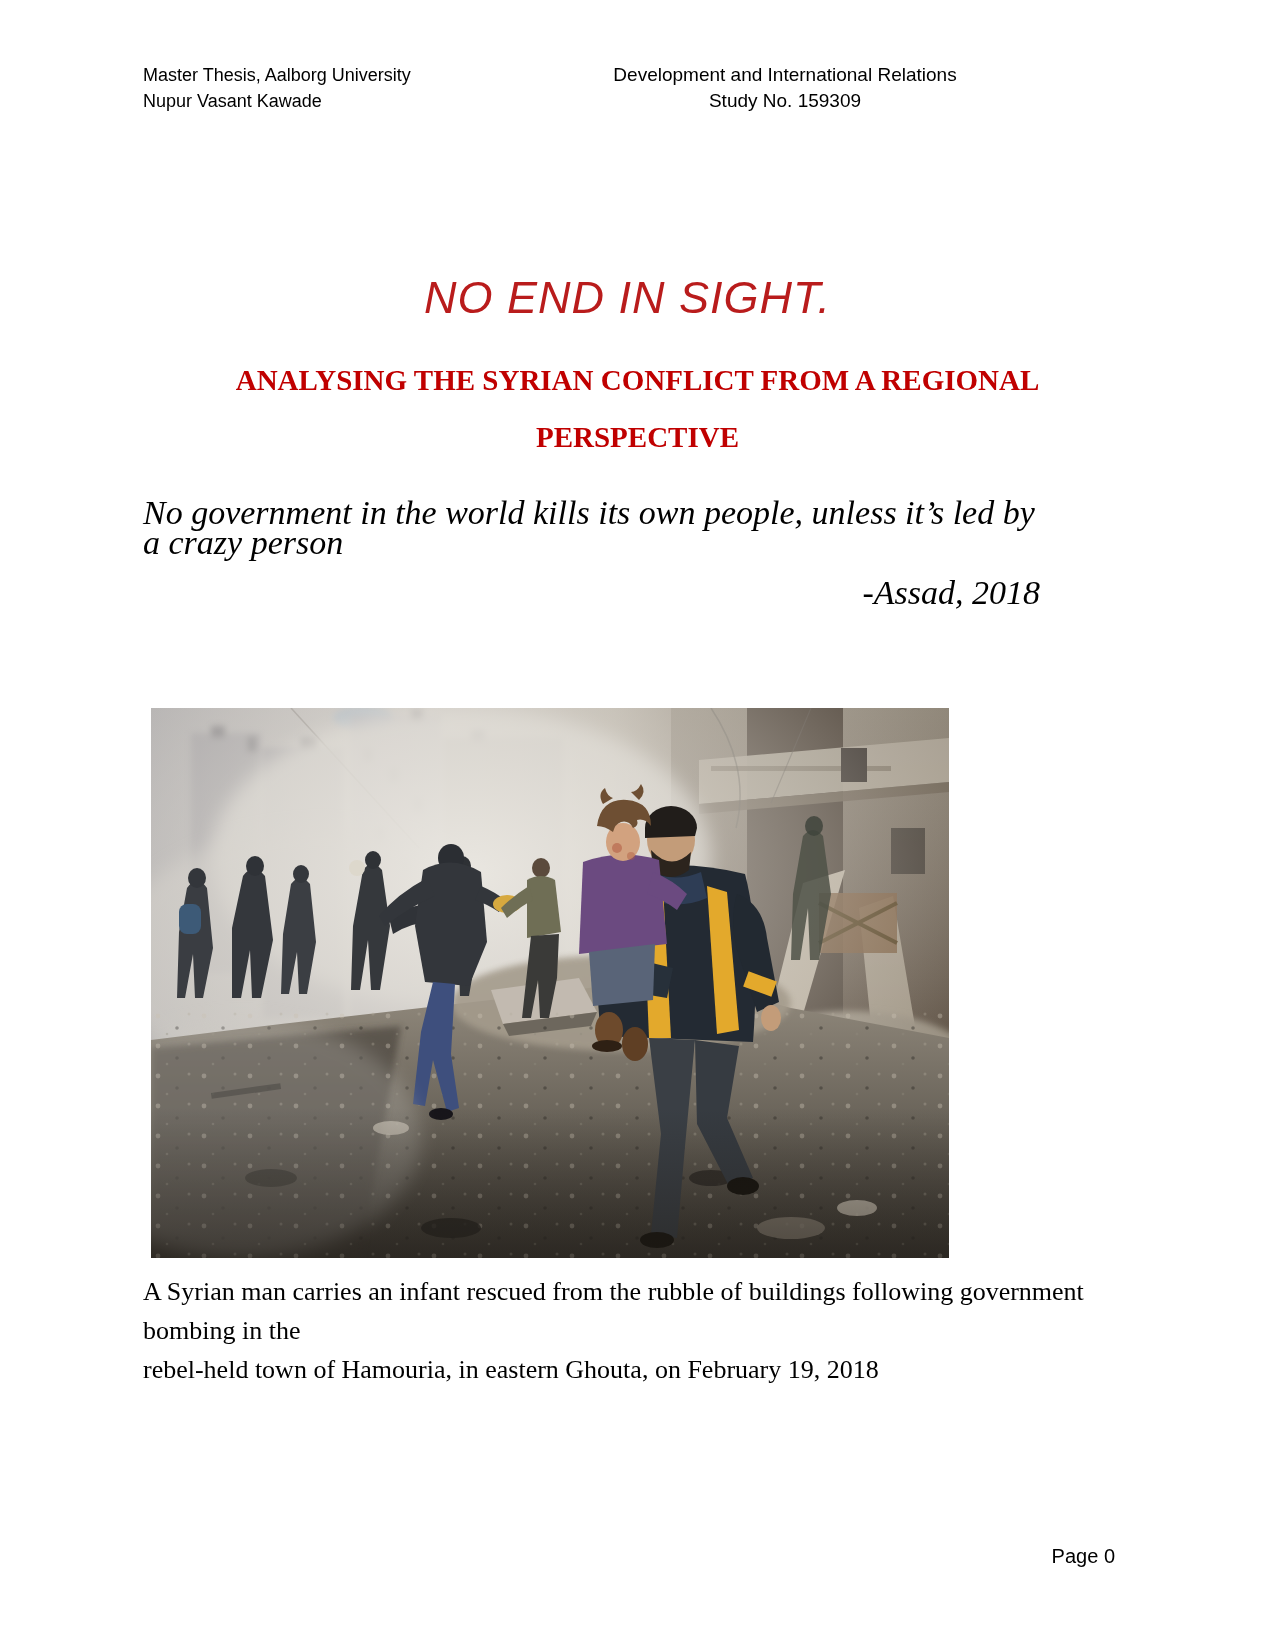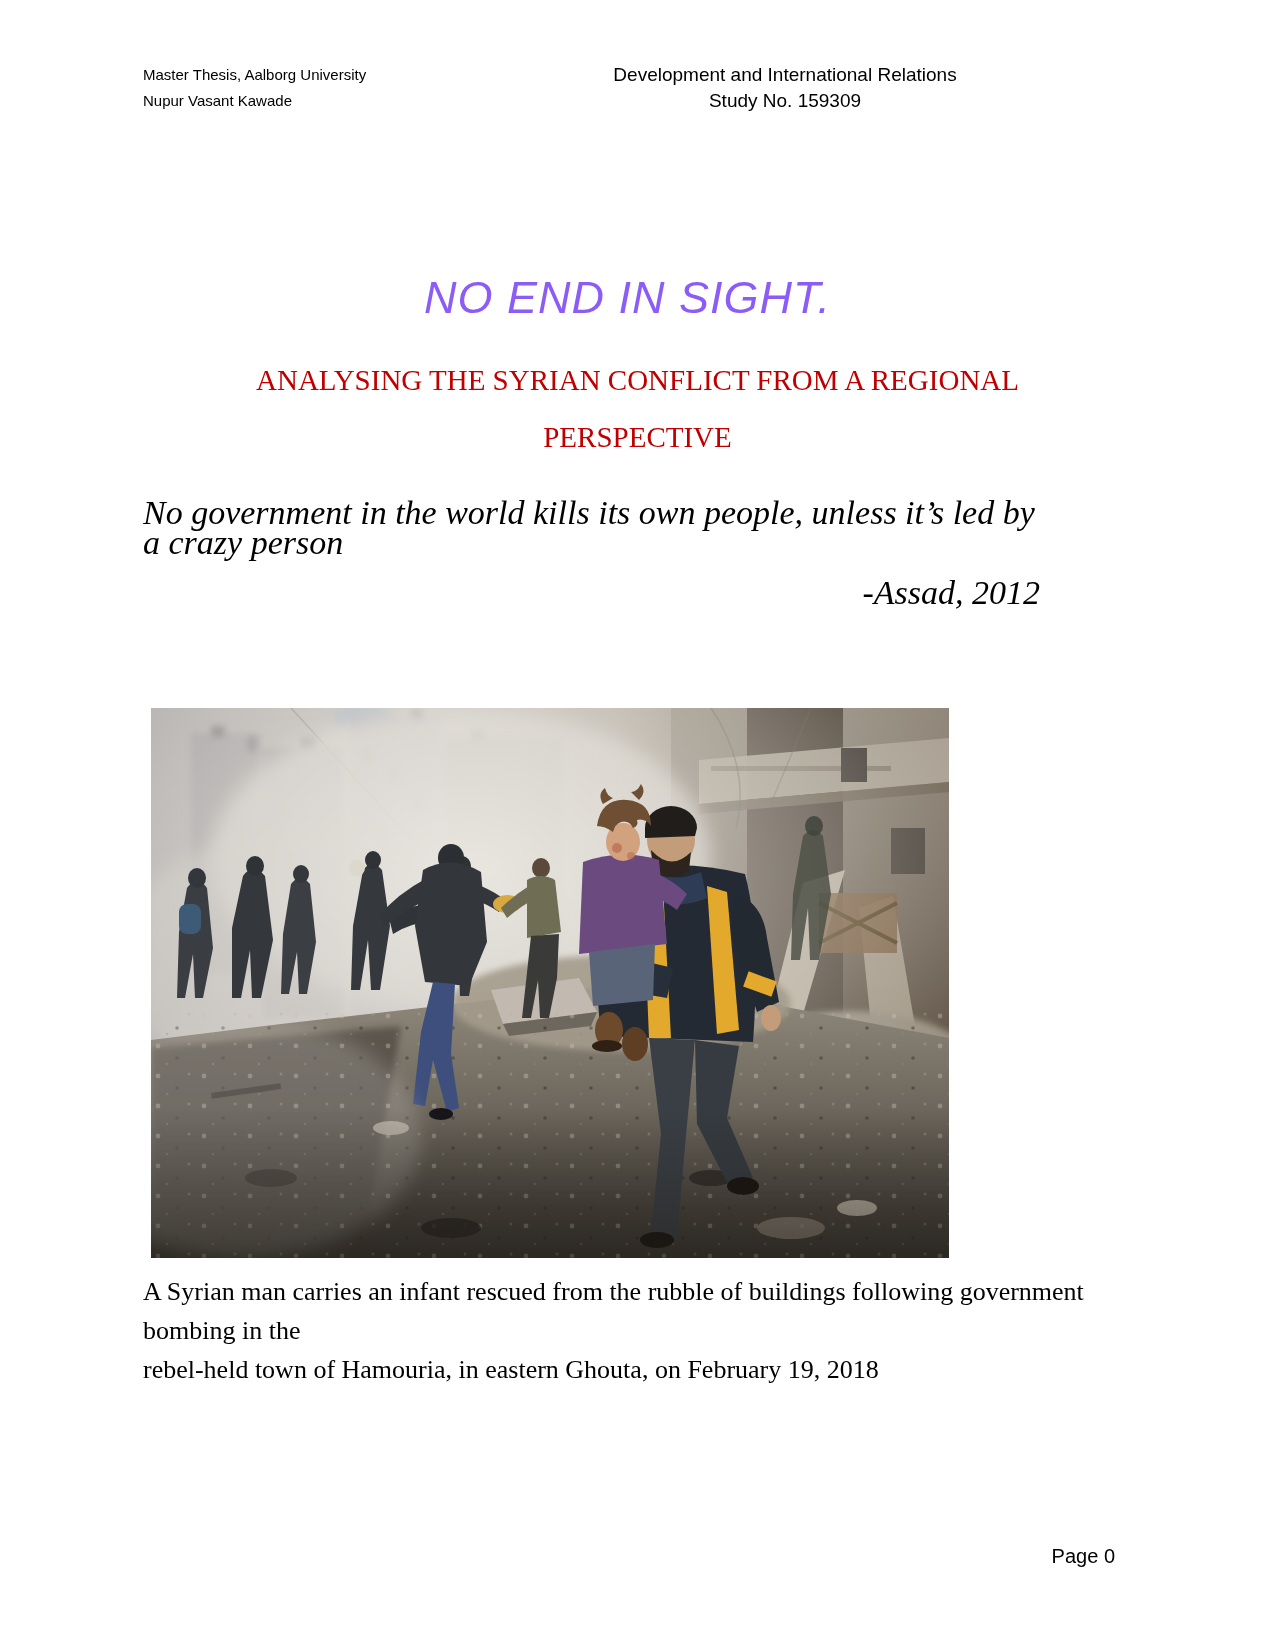--- a/index.html
+++ b/index.html
@@ -8,42 +8,42 @@
     width:1275px;height:1651px;
     background:#ffffff;
     overflow:hidden;
     font-family:"Liberation Serif", serif;
     color:#000;
   }
   
   .header-left{
     position:absolute;top:62px;left:143px;
     font-family:"Liberation Sans", sans-serif;
-    font-size:15px;line-height:26px;text-align:left;
+    font-size:18px;line-height:26px;text-align:left;
   }
   .header-right{
     position:absolute;top:62px;left:565px;width:440px;
     font-family:"Liberation Sans", sans-serif;
     font-size:19px;line-height:26px;text-align:center;
   }
   
   .main-title{
     position:absolute;top:272px;left:0;width:1255px;
     text-align:center;
     font-family:"Liberation Sans", sans-serif;
     font-style:italic;
     font-size:45px;
     letter-spacing:1px;
-    color:#8b5cf6;
+    color:#b91c1c;
   }
   .sub-title{
     position:absolute;top:352px;left:143px;width:989px;
     text-align:center;
     font-family:"Liberation Serif", serif;
-    font-weight:normal;
+    font-weight:bold;
     font-size:29px;line-height:57px;
     color:#c00000;
   }
   
   .quote{
     position:absolute;top:498px;left:143px;width:897px;
     font-family:"Liberation Serif", serif;
     font-style:italic;font-size:34px;line-height:30px;
   }
   .quote-attr{
@@ -84,21 +84,21 @@
   </div>
 
   <div class="main-title">NO END IN SIGHT.</div>
   <div class="sub-title">
     <div>ANALYSING THE SYRIAN CONFLICT FROM A REGIONAL</div>
     <div>PERSPECTIVE</div>
   </div>
 
   <div class="quote">
     <div>No government in the world kills its own people, unless it’s led by a crazy person</div>
-    <div class="quote-attr">-Assad, 2012</div>
+    <div class="quote-attr">-Assad, 2018</div>
   </div>
 
   <div class="photo">
     <svg width="798" height="550" viewBox="0 0 798 550" xmlns="http://www.w3.org/2000/svg">
       <defs>
         <linearGradient id="bgH" x1="0" y1="0" x2="1" y2="0">
           <stop offset="0" stop-color="#a8a6a7"></stop>
           <stop offset="0.35" stop-color="#c0bcb7"></stop>
           <stop offset="0.58" stop-color="#b0a99d"></stop>
           <stop offset="0.78" stop-color="#83786a"></stop>

